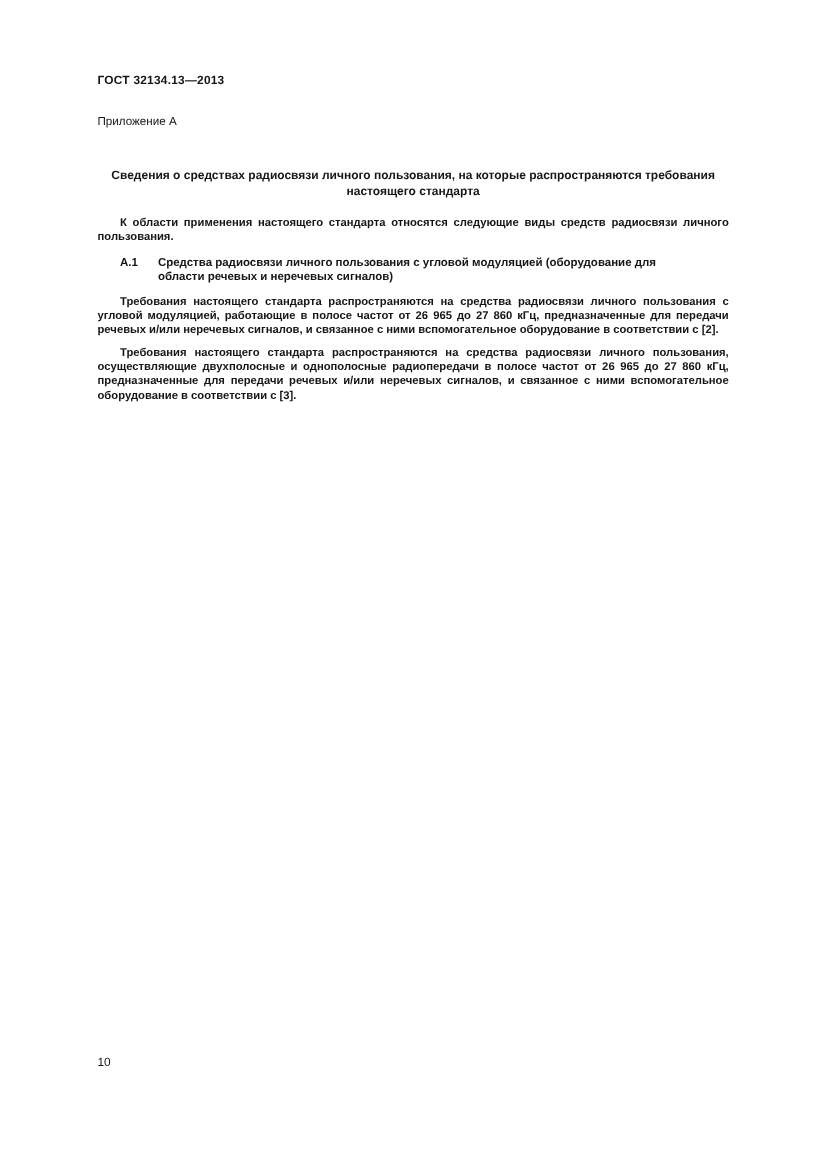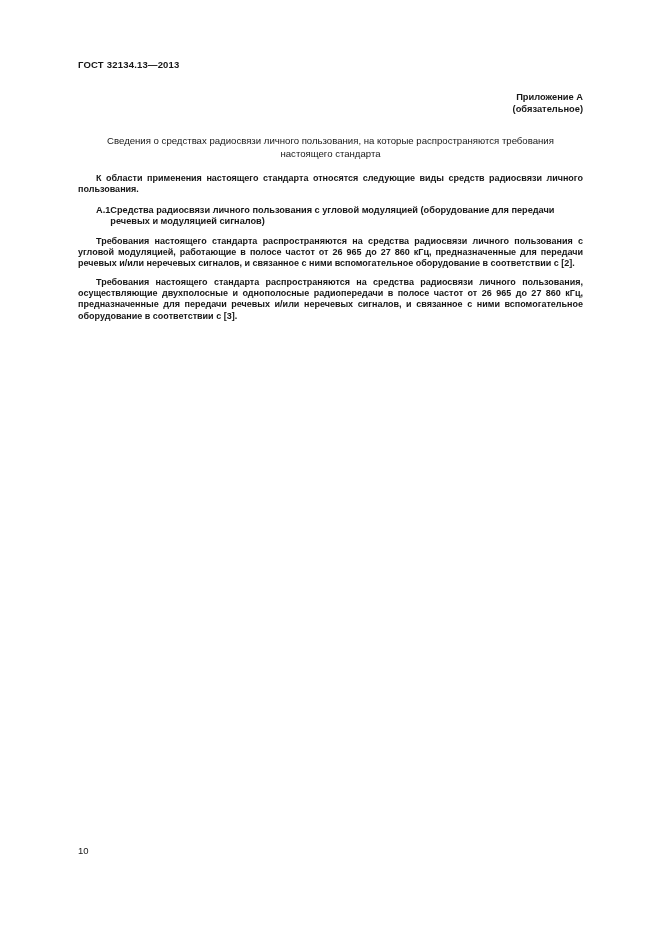--- a/index.html
+++ b/index.html
@@ -21,45 +21,45 @@
   .content {
     padding: 59px 78px 0 78px;
   }
   .doc-code {
     font-weight: bold;
     font-size: 9.5px;
     letter-spacing: 0.2px;
     margin-bottom: 21px;
   }
   .annex-block {
-    text-align: right;
-    font-weight: bold;
+    text-align: left;
+    font-weight: normal;
     font-size: 9.3px;
     line-height: 12px;
-    margin-bottom: 20px;
+    margin-bottom: 32px;
   }
   .main-heading {
     text-align: center;
-    font-weight: normal;
+    font-weight: bold;
     font-size: 9.6px;
     line-height: 12.5px;
     margin: 0 8px 13px 8px;
   }
   .para {
     font-size: 9px;
     line-height: 11.3px;
     text-align: justify;
     text-indent: 18px;
     margin-bottom: 7px;
     hyphens: auto;
     font-weight: bold;
   }
   .section-heading {
     display: flex;
-    gap: 0;
+    gap: 16px;
     font-weight: bold;
     font-size: 9.2px;
     line-height: 11.6px;
     margin: 9px 0 8px 18px;
     padding-right: 26px;
   }
   .section-heading .h-num {
     flex: 0 0 auto;
   }
   .section-heading .h-text {
@@ -75,30 +75,29 @@
 </head>
 <body>
 
 <div class="page">
   <div class="content">
 
     <div class="doc-code">ГОСТ 32134.13—2013</div>
 
     <div class="annex-block">
       <div>Приложение А</div>
-      <div>(обязательное)</div>
     </div>
 
     <div class="main-heading">Сведения о средствах радиосвязи личного пользования, на которые распространяются требования настоящего стандарта</div>
 
     <p class="para">К области применения настоящего стандарта относятся следующие виды средств радиосвязи личного пользования.</p>
 
     <div class="section-heading">
       <span class="h-num">А.1</span>
-      <span class="h-text">Средства радиосвязи личного пользования с угловой модуляцией (оборудование для передачи речевых и модуляцией сигналов)</span>
+      <span class="h-text">Средства радиосвязи личного пользования с угловой модуляцией (оборудование для области речевых и неречевых сигналов)</span>
     </div>
 
     <p class="para">Требования настоящего стандарта распространяются на средства радиосвязи личного пользования с угловой модуляцией, работающие в полосе частот от 26 965 до 27 860 кГц, предназначенные для передачи речевых и/или неречевых сигналов, и связанное с ними вспомогательное оборудование в соответствии с [2].</p>
 
 
     <p class="para">Требования настоящего стандарта распространяются на средства радиосвязи личного пользования, осуществляющие двухполосные и однополосные радиопередачи в полосе частот от 26 965 до 27 860 кГц, предназначенные для передачи речевых и/или неречевых сигналов, и связанное с ними вспомогательное оборудование в соответствии с [3].</p>
 
   </div>
 
   <div class="page-number">10</div>

